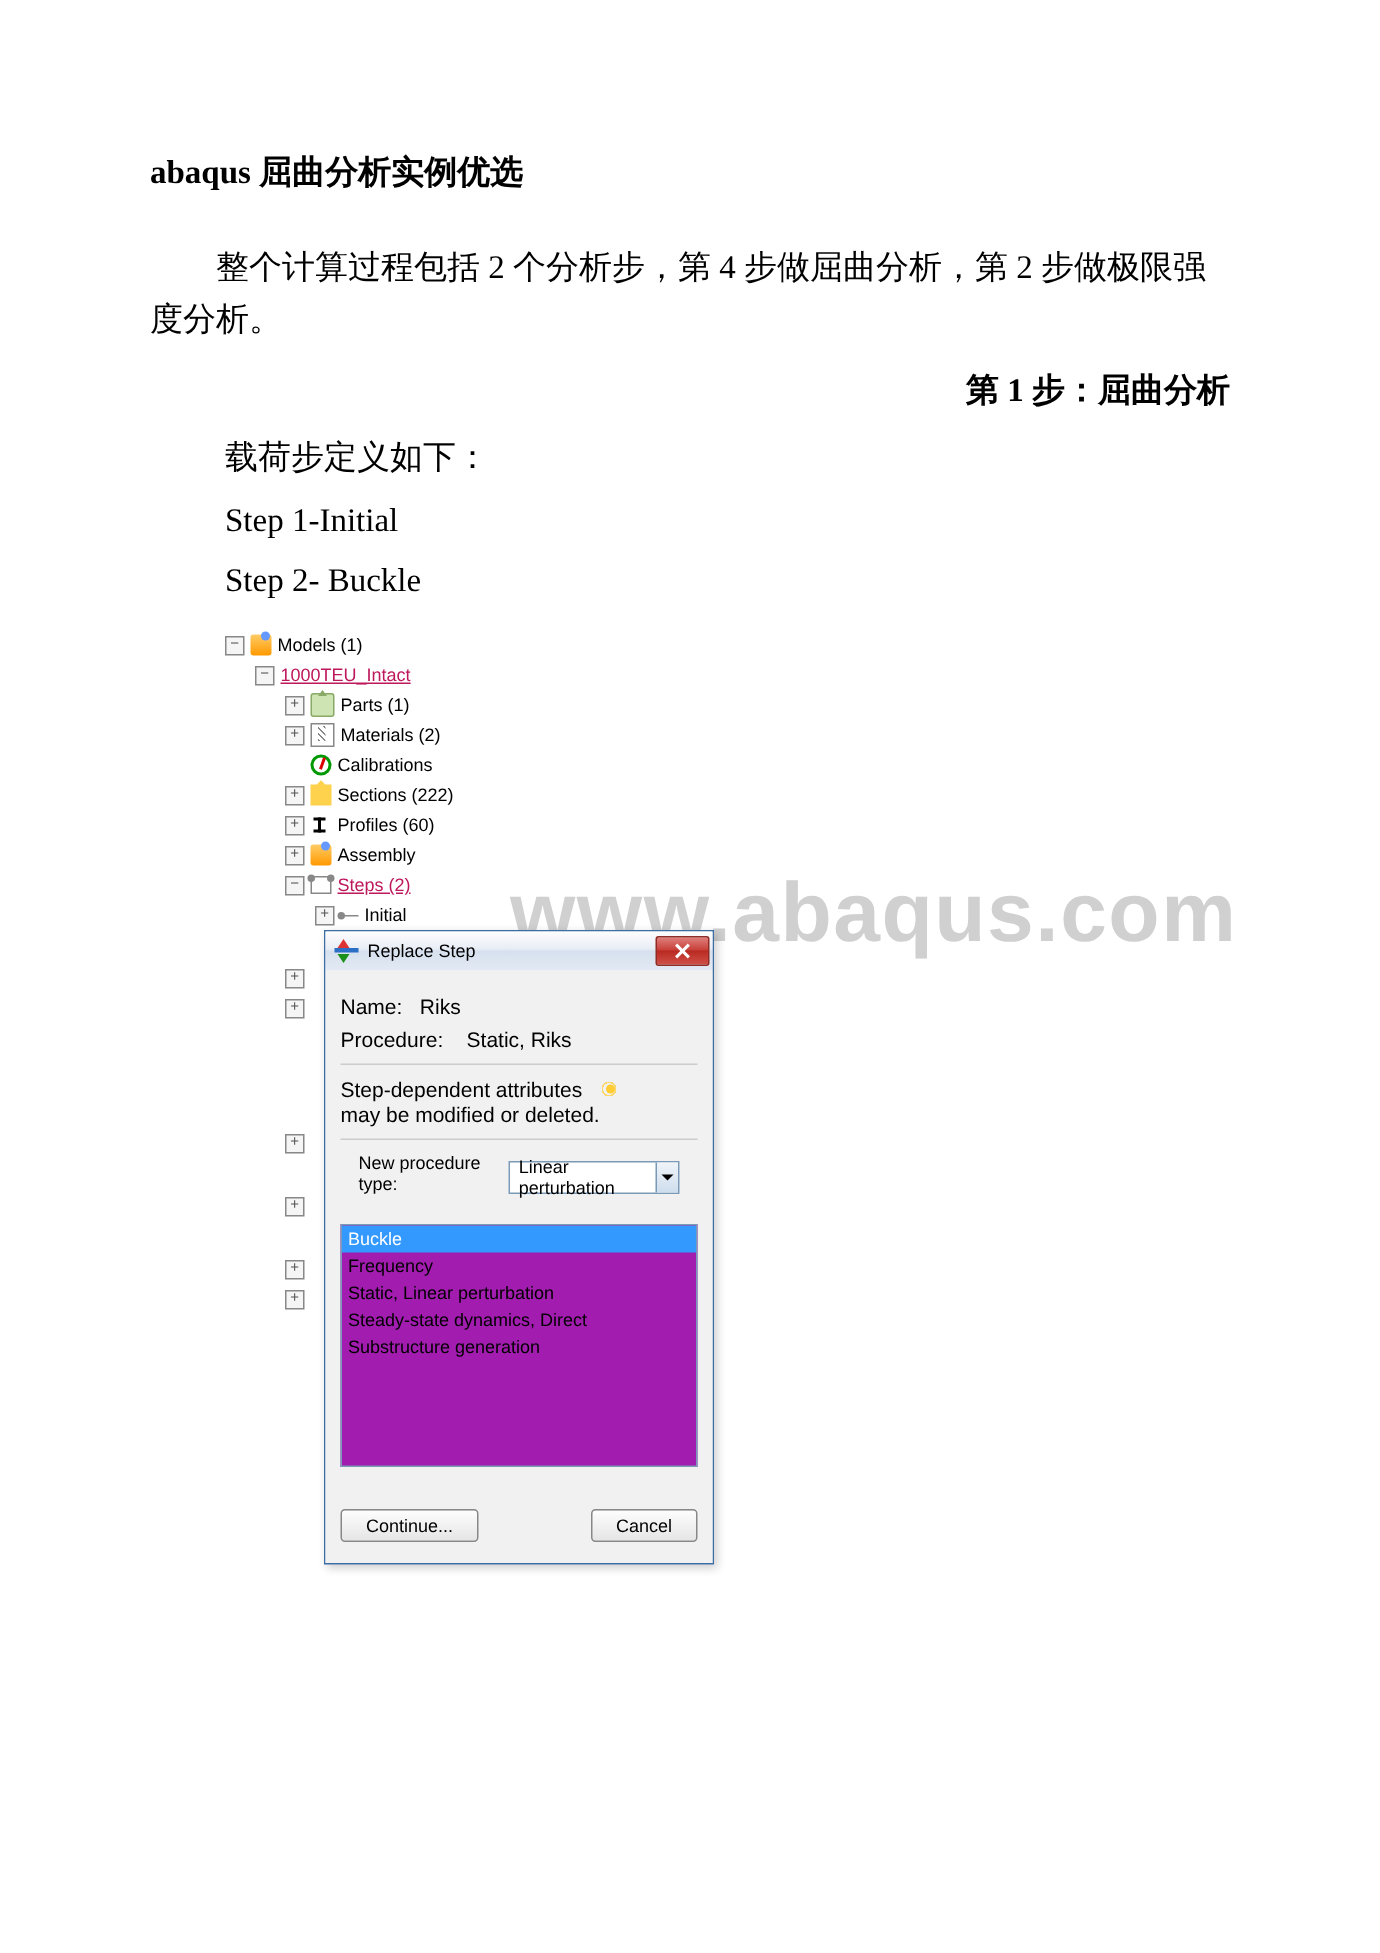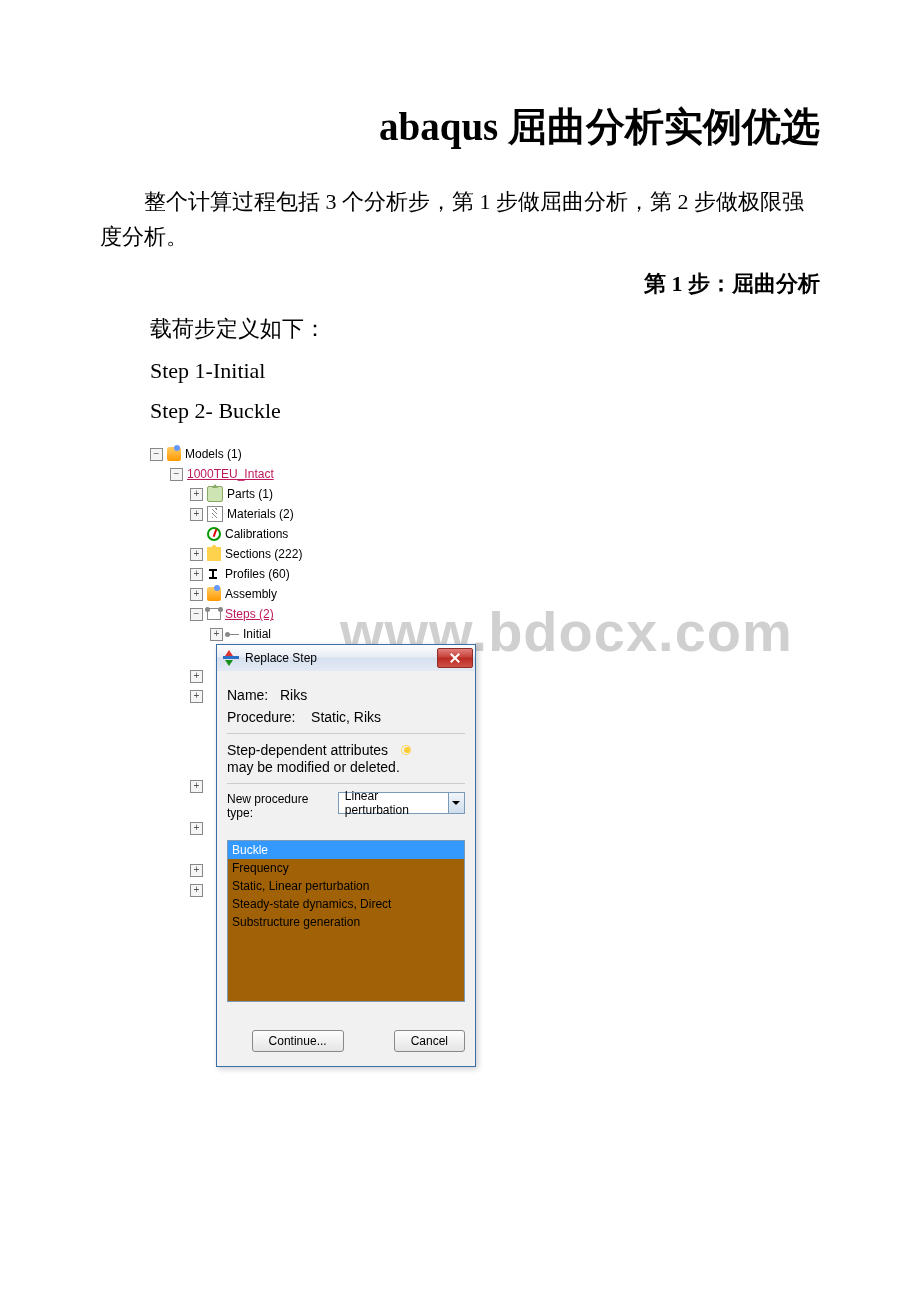--- a/index.html
+++ b/index.html
@@ -1,17 +1,17 @@
 <!DOCTYPE html>
 <html><head>
 <meta charset="utf-8">
 <style>
 body{margin:0;padding:0;background:#fff;font-family:"SimSun","宋体",serif;font-size:22px;color:#000;width:920px}
 .page{padding:100px 100px 40px 100px}
-h1{font-size:39px;font-weight:bold;text-align:right;margin:0 0 30px 0;font-family:"Times New Roman","SimSun",serif}
+h1{font-size:22px;font-weight:bold;text-align:left;margin:0 0 30px 0;font-family:"Times New Roman","SimSun",serif}
 .body-text{text-indent:2em;margin:10px 0;line-height:1.6}
 h2{font-size:22px;font-weight:bold;text-align:right;margin:15px 0}
 .para{margin:14px 0 14px 50px;font-family:Liberation Serif, serif;font-size:22px}
 .screenshot{margin:20px 0 0 50px;width:500px;height:640px;position:relative;font-family:"Segoe UI","Microsoft YaHei",Arial,sans-serif;font-size:12px;color:#000}
 .tree{position:absolute;left:0;top:0;width:300px}
 .tree-row{display:flex;align-items:center;height:20px;white-space:nowrap}
 .exp{width:11px;height:11px;border:1px solid #888;display:inline-flex;align-items:center;justify-content:center;font-size:10px;line-height:10px;margin-right:4px;color:#555;cursor:pointer;background:#f5f5f5}
 .icon{display:inline-block;width:14px;height:14px;margin-right:4px;position:relative}
 .icon-models{background:linear-gradient(#fc6,#f90);border-radius:2px}
 .icon-models::after{content:"";position:absolute;top:-2px;left:7px;width:6px;height:6px;border-radius:50%;background:#69f}
@@ -46,49 +46,49 @@
 .close-x{width:10px;height:10px;position:relative}
 .close-x::before,.close-x::after{content:"";position:absolute;top:4px;left:-1px;width:12px;height:2px;background:#fff}
 .close-x::before{transform:rotate(45deg)}
 .close-x::after{transform:rotate(-45deg)}
 .dlg-body{padding:10px;background:#f1f1f1}
 .dlg-row{margin:6px 0;font-size:14px}
 .hint-icon{display:inline-block;width:14px;height:14px;margin-left:8px;vertical-align:middle;position:relative}
 .hint-icon::before{content:"";position:absolute;top:2px;left:4px;width:6px;height:6px;border-radius:50%;background:#fc3}
 .hint-icon::after{content:"";position:absolute;top:0;left:-1px;width:16px;height:14px;background:radial-gradient(circle at 7px 5px,transparent 4px,#fc3 4px,#fc3 5px,transparent 5px);opacity:0.7}
 .sep{border-top:1px solid #ccc;margin:8px 0}
-.combo{display:flex;align-items:flex-start;margin:8px 0}
+.combo{display:flex;align-items:flex-end;margin:8px 12px}
 .combo-box{border:1px solid #7a9ab7;background:#fff;height:20px;display:flex;align-items:center;margin-left:4px}
 .combo-text{padding:0 6px;font-size:12px}
 .combo-btn{width:16px;height:20px;background:linear-gradient(#f0f4f9,#cedded);border-left:1px solid #7a9ab7;display:flex;align-items:center;justify-content:center;cursor:pointer}
 .combo-arrow{width:0;height:0;border-left:4px solid transparent;border-right:4px solid transparent;border-top:4px solid #000}
-.listbox{border:1px solid #7a9ab7;background:#a16207;height:160px;margin:20px 0;overflow:hidden}
+.listbox{border:1px solid #7a9ab7;background:#a21caf;height:160px;margin:20px 0;overflow:hidden}
 .list-item{padding:2px 4px;font-size:12px;cursor:pointer}
 .list-item.selected{background:#3399ff;color:#fff}
-.btn-row{display:flex;justify-content:flex-end;gap:50px;padding:8px 0 4px 0}
+.btn-row{display:flex;justify-content:space-between;gap:50px;padding:8px 0 4px 0}
 .win-btn{border:1px solid #888;background:linear-gradient(#fdfdfd,#e5e5e5);padding:3px 16px;font-size:12px;border-radius:3px;cursor:pointer;font-family:inherit}
 .watermark{position:absolute;left:190px;top:155px;font-size:56px;font-weight:bold;color:#d0d0d0;font-family:Arial,sans-serif;letter-spacing:1px;z-index:-1;white-space:nowrap}
 .ind0{padding-left:0}
 .ind1{padding-left:20px}
 .ind2{padding-left:40px}
 .ind3{padding-left:60px}
 </style>
 </head>
 <body>
 
 <div class="page">
   <h1>abaqus 屈曲分析实例优选</h1>
-  <div class="body-text">整个计算过程包括 3 个分析步，第 1 步做屈曲分析，第 2 步做极限强度分析。</div>
+  <div class="body-text">整个计算过程包括 2 个分析步，第 4 步做屈曲分析，第 2 步做极限强度分析。</div>
   <h2>第 1 步：屈曲分析</h2>
   <div class="para">载荷步定义如下：</div>
   <div class="para">Step 1-Initial</div>
   <div class="para">Step 2- Buckle</div>
 
   <div class="screenshot">
-    <div class="watermark">www.bdocx.com</div>
+    <div class="watermark">www.abaqus.com</div>
 
     <div class="tree">
       <div class="tree-row ind0">
         <span class="exp">−</span>
         <span class="icon icon-models"></span>
         <span>Models (1)</span>
       </div>
       <div class="tree-row ind1">
         <span class="exp">−</span>
         <span class="link">1000TEU_Intact</span>

